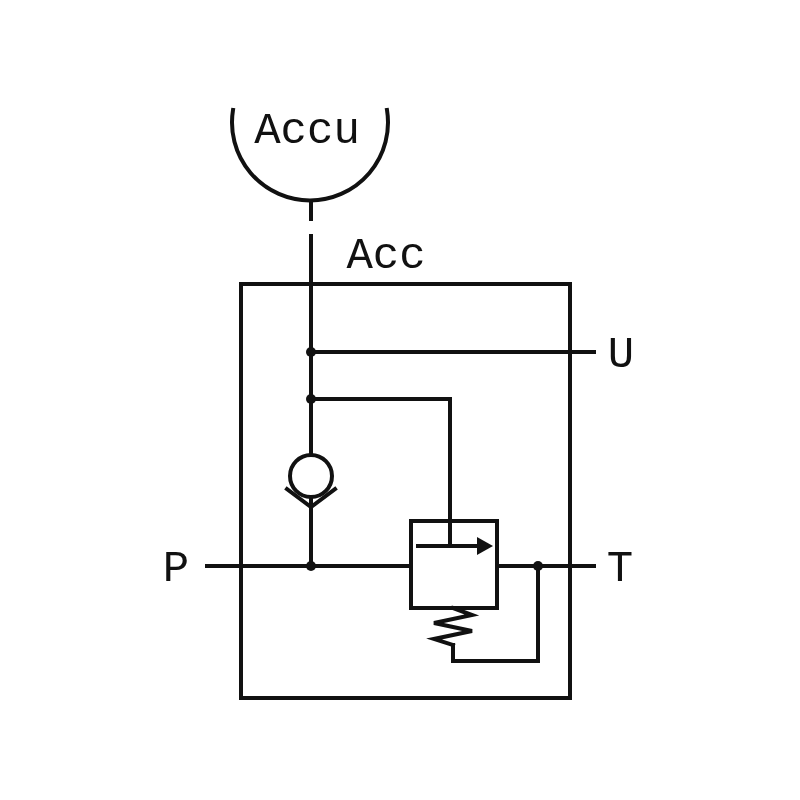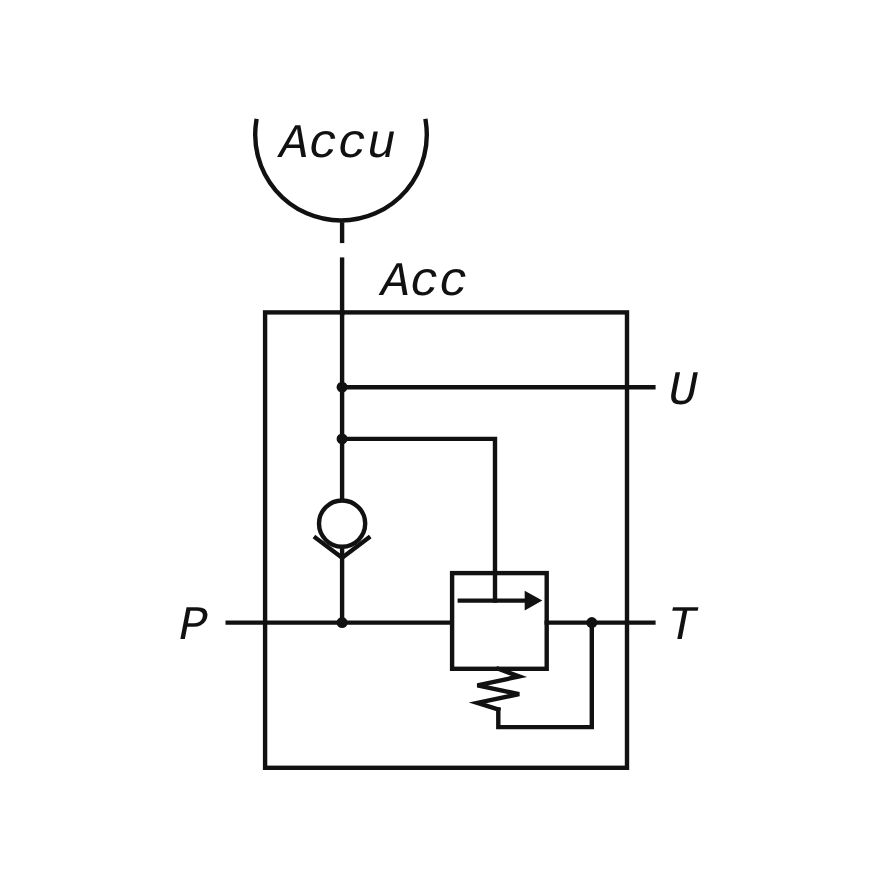--- a/index.html
+++ b/index.html
@@ -8,21 +8,20 @@
     width: 800px;
     height: 800px;
     background: var(--bg, #ffffff);
     overflow: hidden;
   }
   .canvas {
     position: relative;
     width: 800px;
     height: 800px;
     background: var(--bg, #ffffff);
-    font-style: italic;
   }
   svg { display: block; }
   .ln {
     stroke: var(--line, #111111);
     stroke-width: 4;
     fill: none;
     stroke-linecap: square;
     stroke-linejoin: miter;
   }
   .ball {

